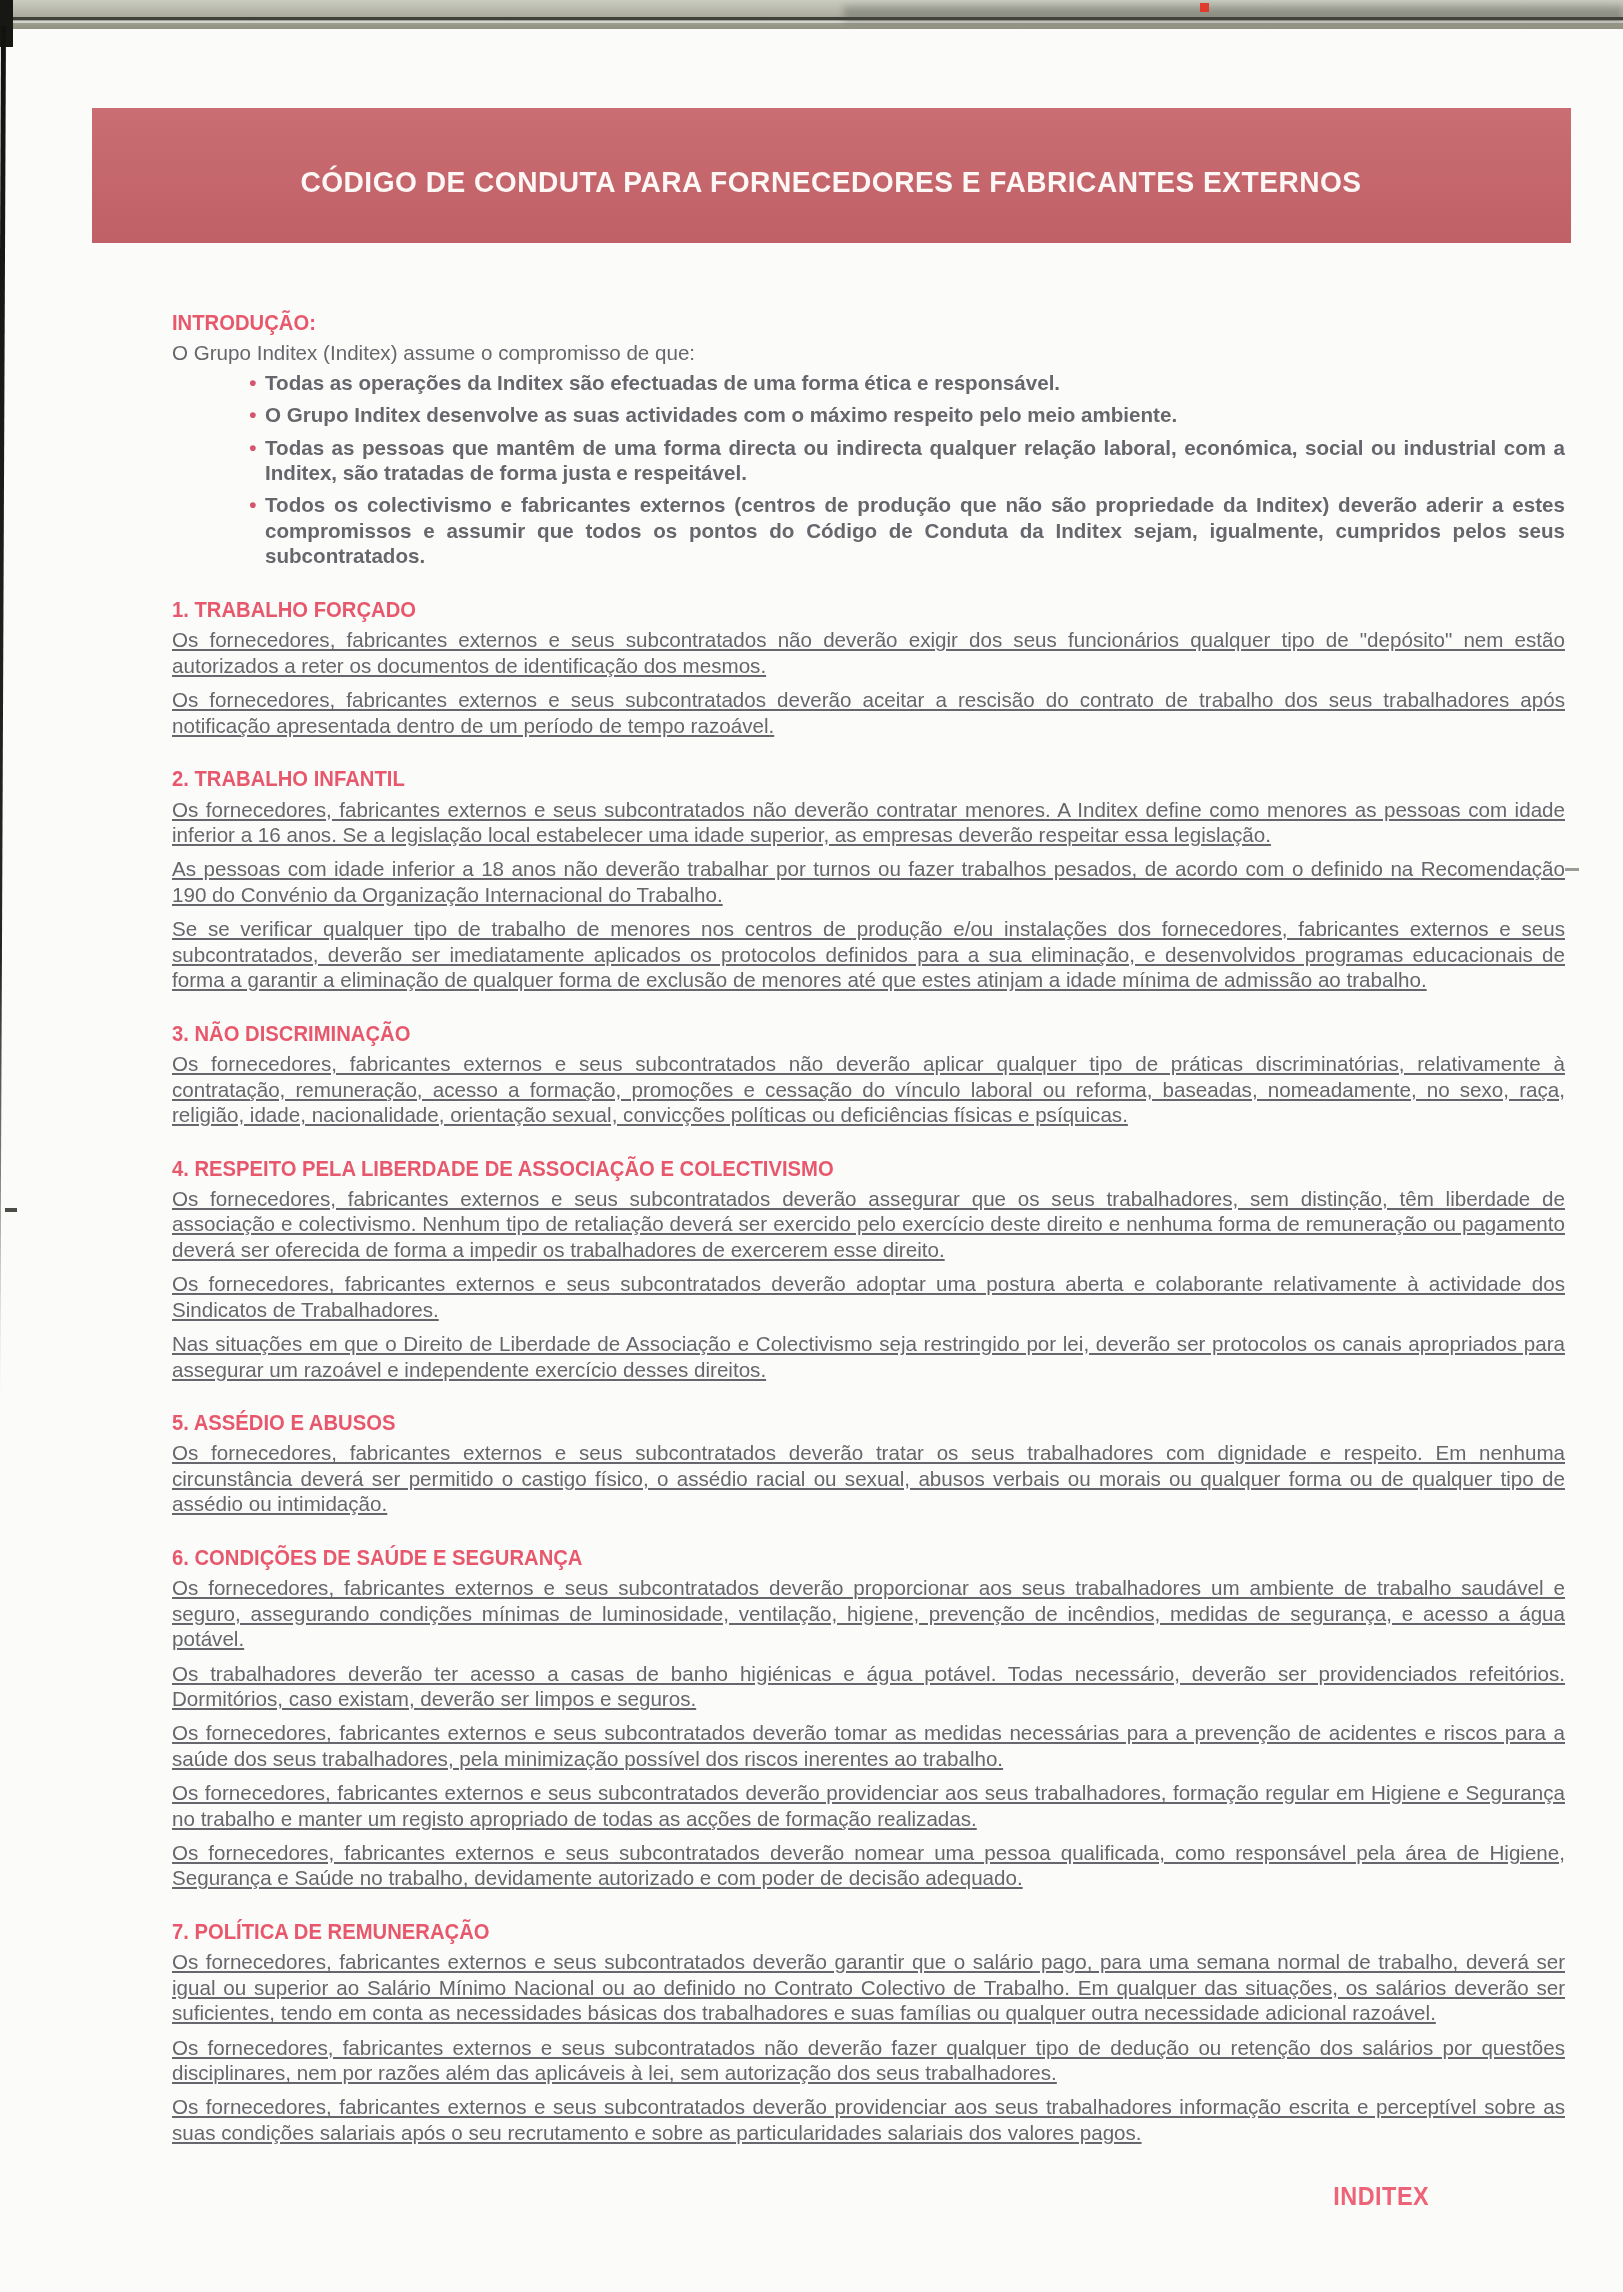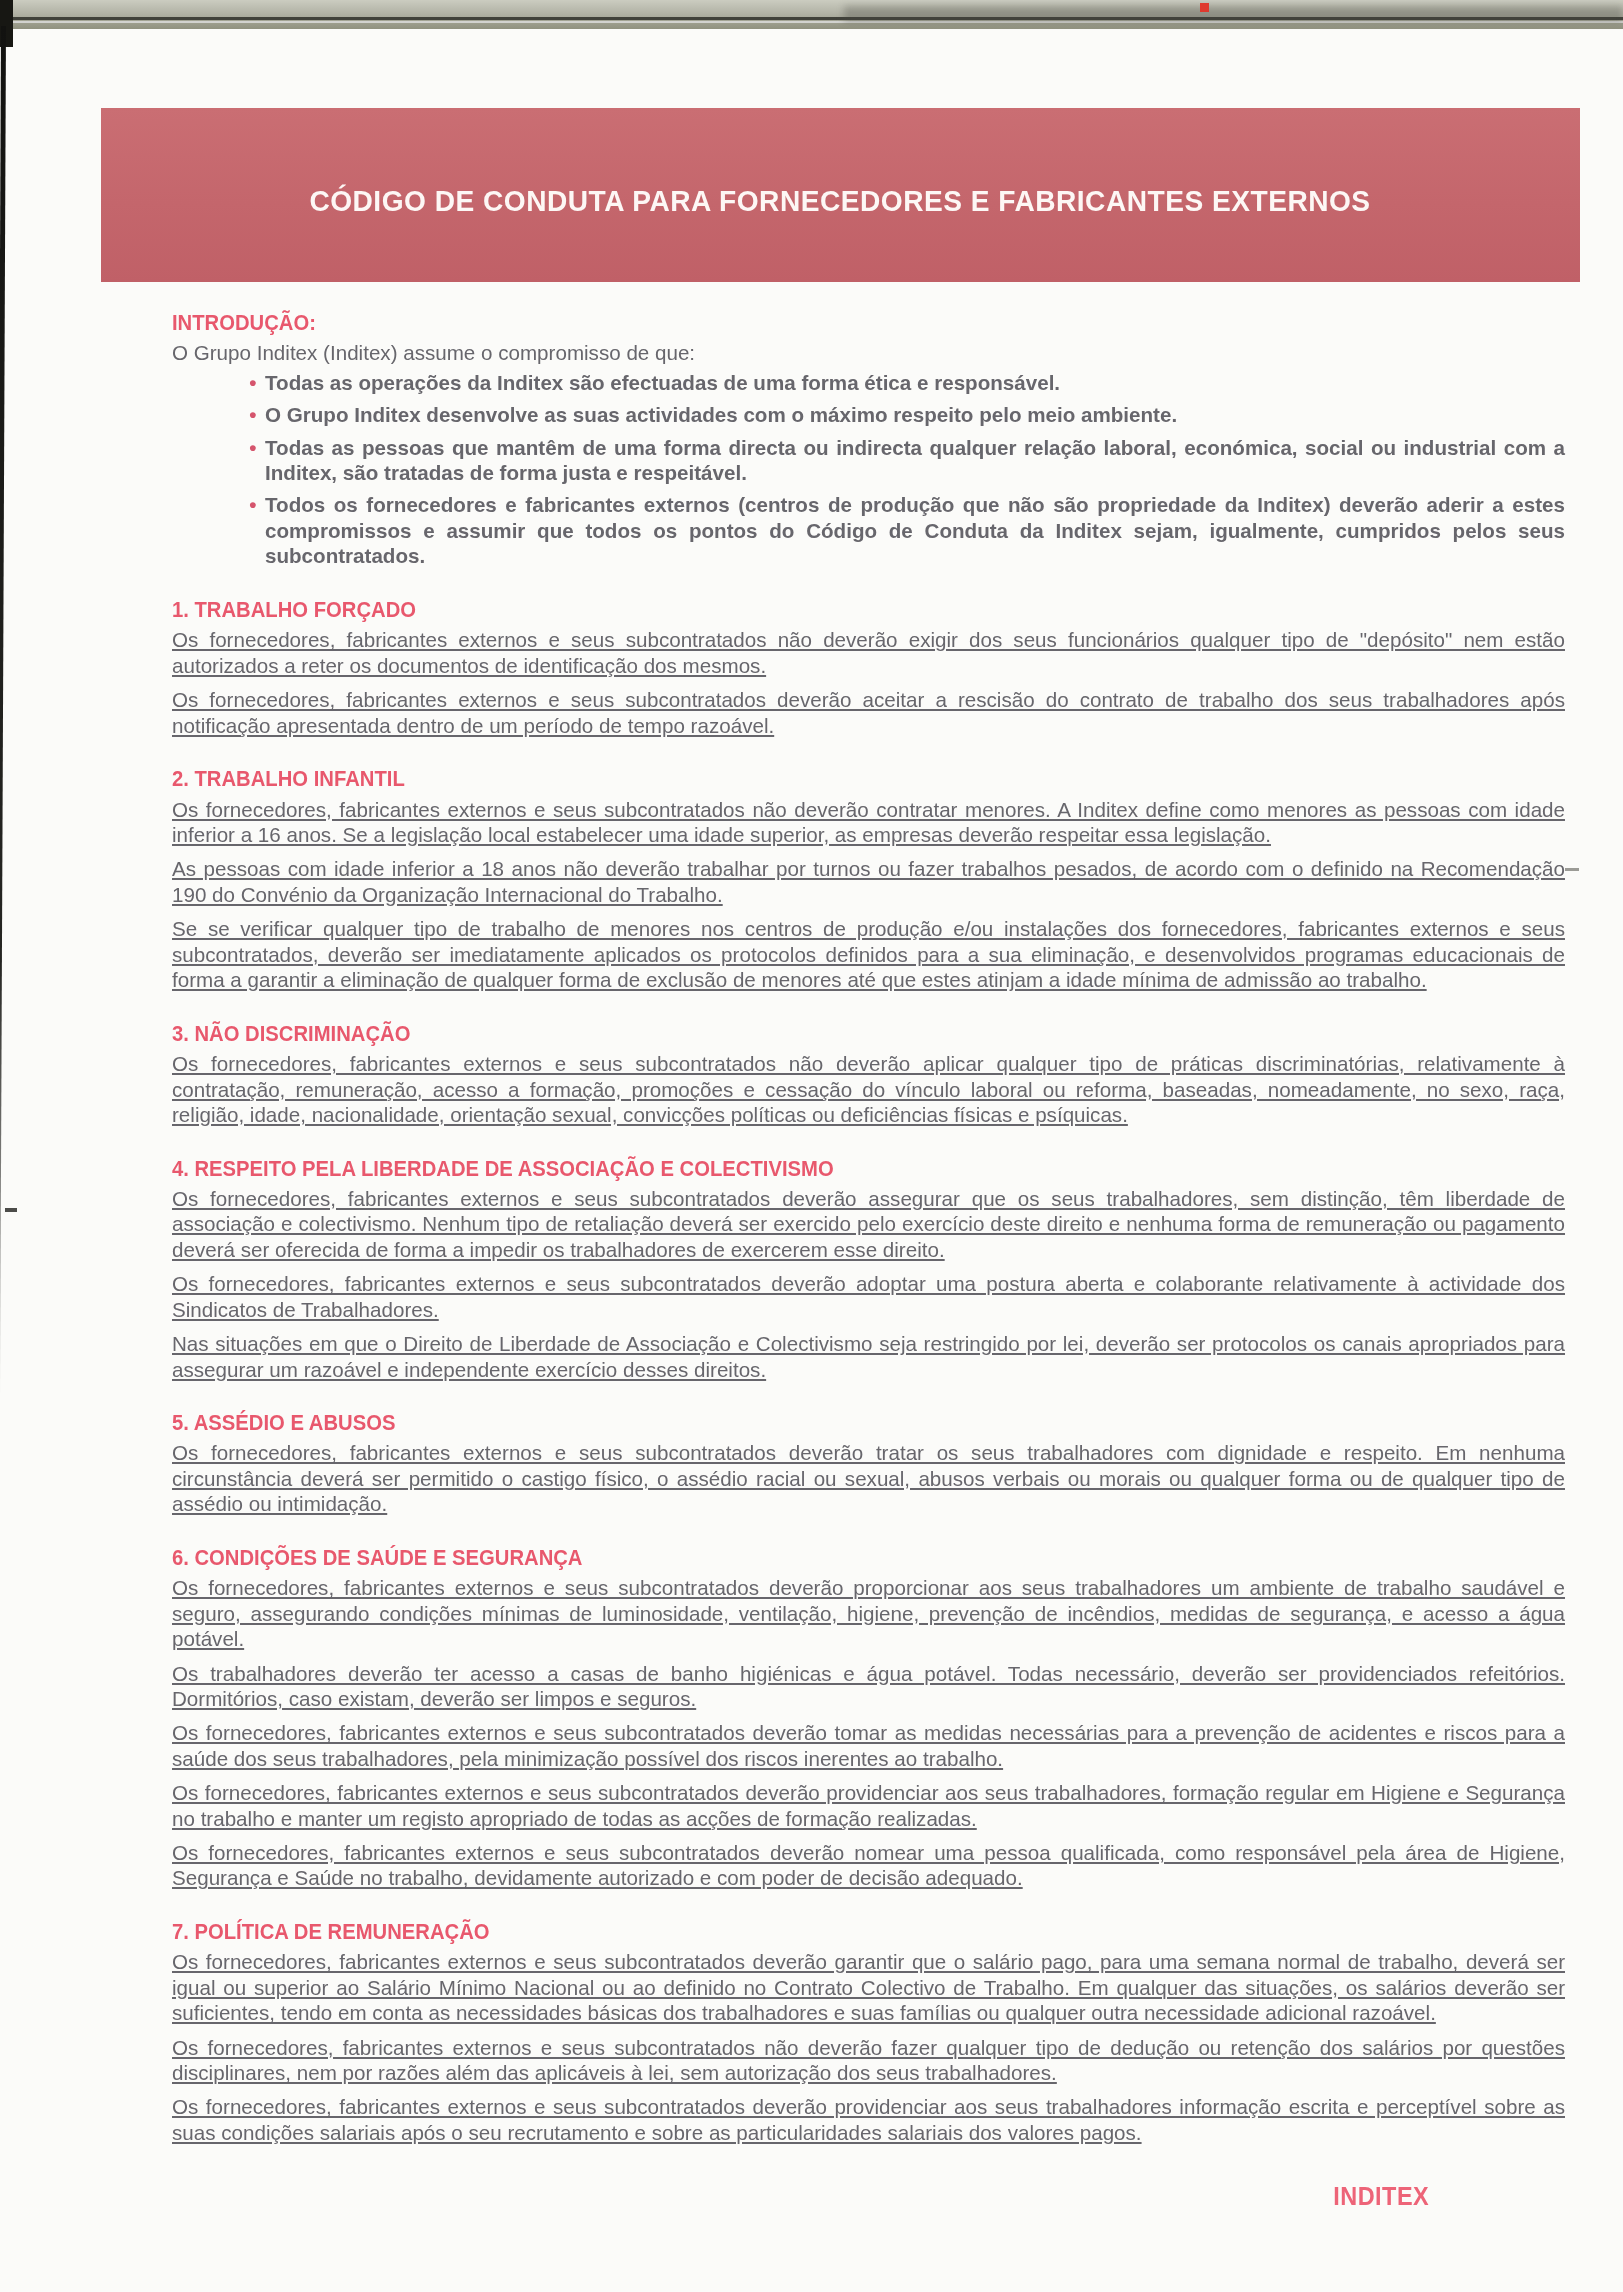--- a/index.html
+++ b/index.html
@@ -18,21 +18,21 @@
   .scan-top-dark{position:absolute;top:5.9px;left:52%;width:48%;height:15.7px;background:rgba(70,70,62,.30);filter:blur(3.9px);}
   .red-dot{position:absolute;left:1200px;top:2.9px;width:8.8px;height:8.8px;background:#df3a2e;}
   .corner-blob{position:absolute;left:0;top:0;width:12.7px;height:47px;background:#171713;}
   .left-edge{position:absolute;left:1px;top:25.5px;width:4.9px;height:1441px;
     background:linear-gradient(180deg,#121210 0%,#262623 65%,rgba(38,38,35,0) 100%);
     transform:rotate(0.25deg);transform-origin:top left;}
   .dash-left{position:absolute;left:4.9px;top:1208px;width:11.8px;height:3.9px;background:#4c4c49;}
   .dash-right{position:absolute;left:1565px;top:868px;width:13.7px;height:2.9px;background:#9b9b96;}
   
   .banner{
-    position:absolute;left:101px;top:108px;width:1479px;height:174px;
+    position:absolute;left:92px;top:108px;width:1479px;height:135px;
     background:linear-gradient(180deg,#ca6e73 0%,#c4666c 55%,#c06067 100%);
     display:flex;align-items:center;justify-content:center;
   }
   .banner-title{
     color:#fdf7f5;font-weight:bold;font-size:29px;letter-spacing:0.5px;
     transform:scaleX(.97);white-space:nowrap;margin-top:13.7px;
   }
   
   .content{
     position:absolute;left:172px;top:310px;width:1393px;
@@ -82,21 +82,21 @@
 
   <div class="content">
 
     <div>
       <h2>INTRODUÇÃO:</h2><br>
       <p class="lead">O Grupo Inditex (Inditex) assume o compromisso de que:</p>
       <ul class="bullets">
         <li>Todas as operações da Inditex são efectuadas de uma forma ética e responsável.</li>
         <li>O Grupo Inditex desenvolve as suas actividades com o máximo respeito pelo meio ambiente.</li>
         <li>Todas as pessoas que mantêm de uma forma directa ou indirecta qualquer relação laboral, económica, social ou industrial com a Inditex, são tratadas de forma justa e respeitável.</li>
-        <li>Todos os fornecedores e fabricantes externos (centros de produção que não são propriedade da Inditex) deverão aderir a estes compromissos e assumir que todos os pontos do Código de Conduta da Inditex sejam, igualmente, cumpridos pelos seus subcontratados.</li>
+        <li>Todos os colectivismo e fabricantes externos (centros de produção que não são propriedade da Inditex) deverão aderir a estes compromissos e assumir que todos os pontos do Código de Conduta da Inditex sejam, igualmente, cumpridos pelos seus subcontratados.</li>
       </ul>
     </div>
 
     <div class="sec">
       <h2>1. TRABALHO FORÇADO</h2>
       <p>Os fornecedores, fabricantes externos e seus subcontratados não deverão exigir dos seus funcionários qualquer tipo de "depósito" nem estão autorizados a reter os documentos de identificação dos mesmos.</p>
       <p>Os fornecedores, fabricantes externos e seus subcontratados deverão aceitar a rescisão do contrato de trabalho dos seus trabalhadores após notificação apresentada dentro de um período de tempo razoável.</p>
     </div>
 
     <div class="sec">

